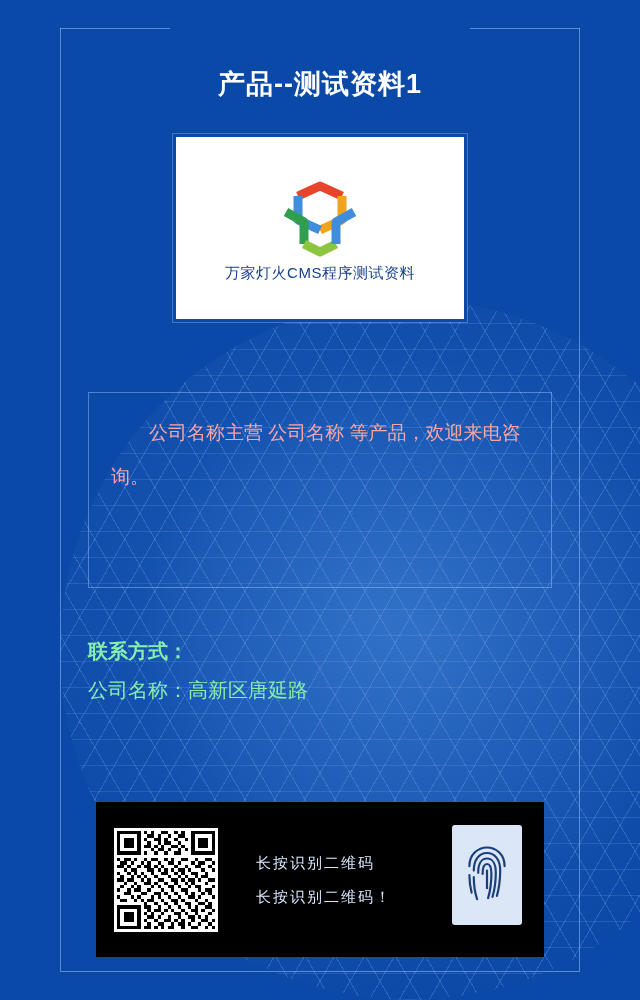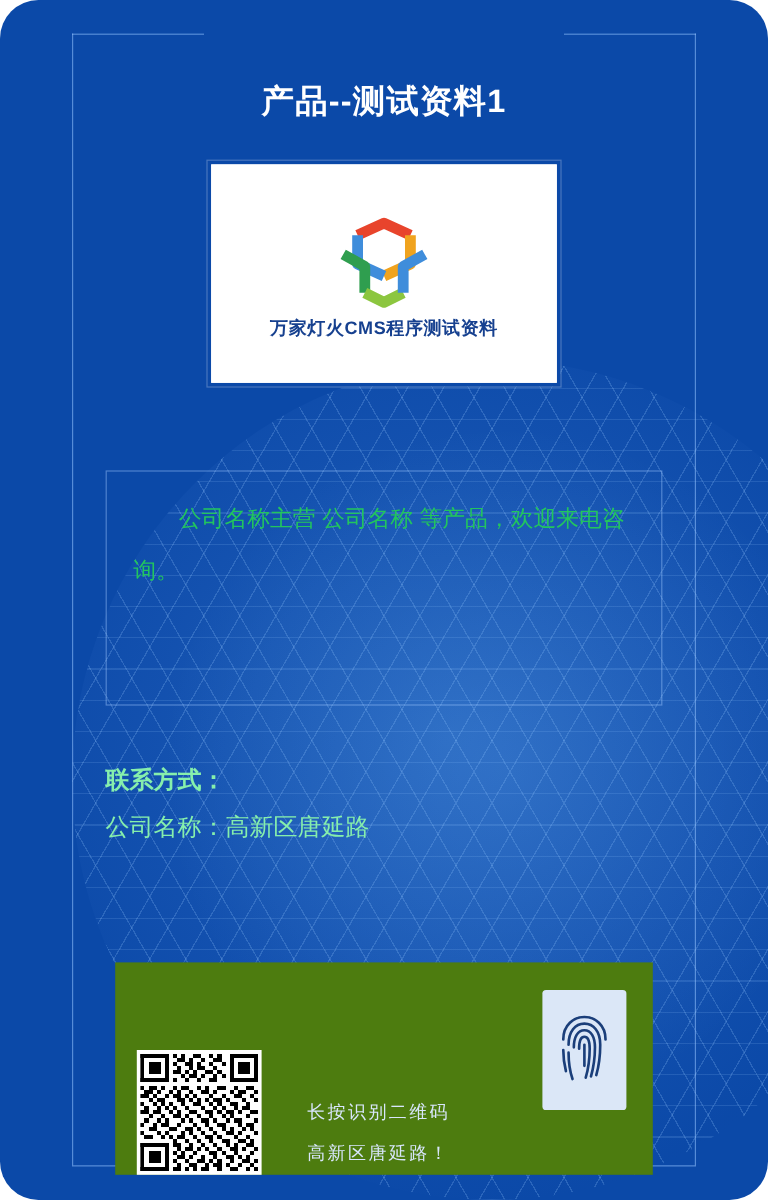--- a/index.html
+++ b/index.html
@@ -9,21 +9,20 @@
   }
   body {
     font-family: "Liberation Sans", sans-serif;
   }
   .poster {
     position: relative;
     width: 640px;
     height: 1000px;
     background: #0b49a8;
     overflow: hidden;
-    border-radius: 32px;
   }
   
   .globe {
     position: absolute;
     right: -120px;
     top: 300px;
     width: 700px;
     height: 700px;
     border-radius: 50%;
     background:
@@ -114,37 +113,37 @@
     width: 120px;
     height: 78px;
     position: relative;
     margin-top: 6px;
   }
   .logo-mark svg { display: block; }
   .logo-text {
     margin-top: 6px;
     color: #16408f;
     font-size: 15px;
-    font-weight: bold;
+    font-weight: normal;
     letter-spacing: 0.5px;
     white-space: nowrap;
   }
   
   .desc-box {
     position: absolute;
     left: 88px;
     top: 392px;
     width: 464px;
     height: 196px;
     border: 1px solid rgba(160,200,255,0.45);
     box-sizing: border-box;
     padding: 18px 22px;
   }
   .desc-text {
-    color: #22c55e;
+    color: #fca5a5;
     font-size: 19px;
     line-height: 44px;
     text-indent: 38px;
   }
   
   .contact {
     position: absolute;
     left: 88px;
     top: 632px;
     color: #86efac;
@@ -156,24 +155,24 @@
   }
   .contact-line.addr {
     font-weight: normal;
   }
   
   .qr-panel {
     position: absolute;
     left: 96px;
     top: 802px;
     width: 448px;
-    height: 177px;
-    background: #4d7c0f;
+    height: 155px;
+    background: #000000;
     display: flex;
-    align-items: flex-end;
+    align-items: center;
   }
   .qr-code {
     width: 104px;
     height: 104px;
     margin-left: 18px;
     background: #ffffff;
     padding: 3px;
     box-sizing: border-box;
   }
   .qr-code svg { display: block; }
@@ -479,21 +478,21 @@
               <rect x="19" y="28" width="1" height="1"></rect>
             <rect x="22" y="28" width="2" height="1"></rect>
               <rect x="26" y="28" width="1" height="1"></rect>
               <rect x="28" y="28" width="1" height="1"></rect>
           </g>
         </svg>
       </div>
 
       <div class="qr-texts">
         <div>长按识别二维码</div>
-        <div>高新区唐延路！</div>
+        <div>长按识别二维码！</div>
       </div>
 
       <div class="fingerprint">
         <svg viewBox="0 0 40 56" width="44" height="62">
           <g fill="none" stroke="#1b3f7a" stroke-width="2" stroke-linecap="round">
             <path d="M4 20 C4 9, 12 3, 20 3 C28 3, 36 9, 36 20"></path>
             <path d="M8 24 C8 14, 13 8, 20 8 C27 8, 32 14, 32 24 C32 32, 31 40, 29 47"></path>
             <path d="M12 26 C12 18, 15 13, 20 13 C25 13, 28 18, 28 26 C28 34, 27 41, 25 48"></path>
             <path d="M16 27 C16 22, 17 18, 20 18 C23 18, 24 22, 24 27 C24 35, 23 42, 21 49"></path>
             <path d="M20 24 L20 40"></path>

